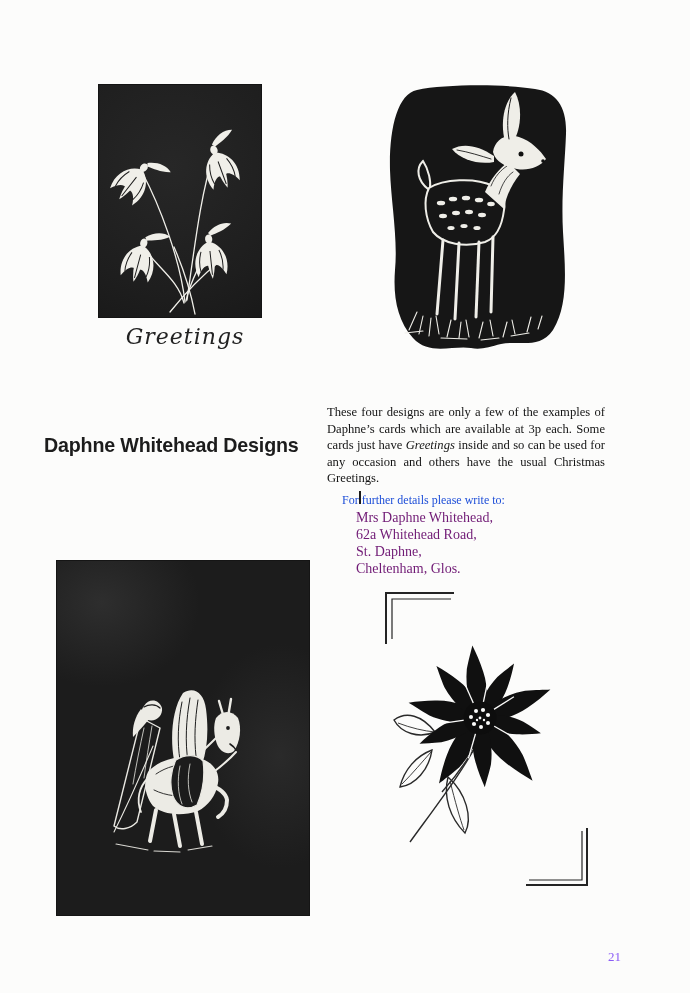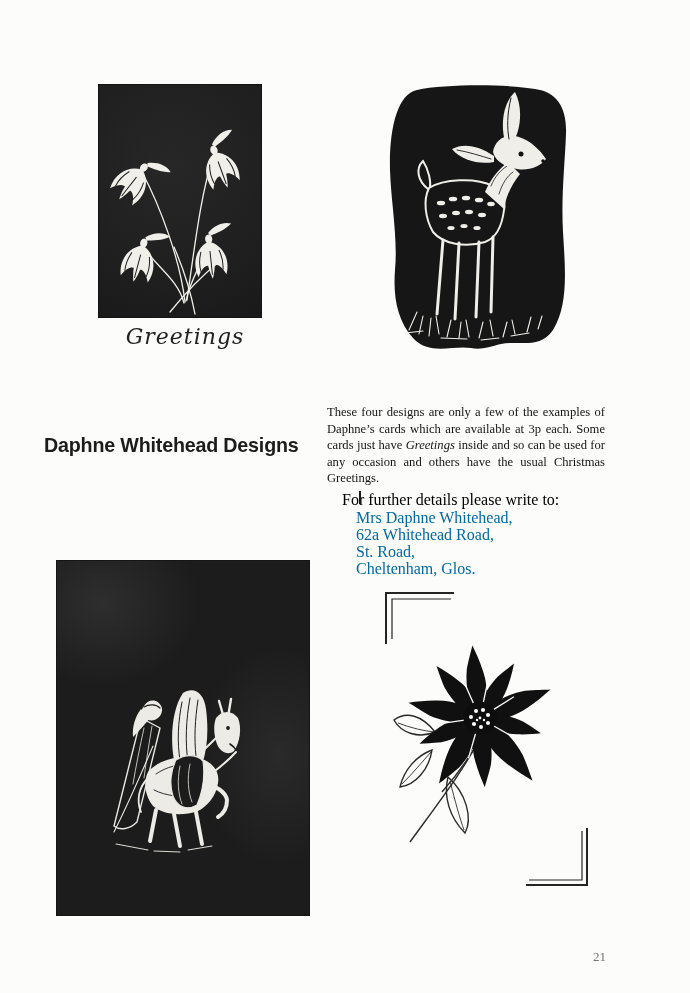--- a/index.html
+++ b/index.html
@@ -39,32 +39,32 @@
     font-weight:bold;font-size:20.5px;letter-spacing:-0.2px;color:#1c1c1c;
     transform:scaleX(0.96);transform-origin:left center;white-space:nowrap;
   }
   .text-block{position:absolute;left:327px;top:404px;width:278px;}
   .intro-paragraph{
     font-size:12.6px;line-height:16.6px;text-align:justify;color:#141414;
     margin:0;
   }
   .intro-paragraph .ital{font-style:italic;}
   .contact-intro{
-    font-size:16px;line-height:16.6px;color:#000000;
+    font-size:12px;line-height:16.6px;color:#1d4ed8;
     margin:5px 0 0 0;padding-left:15px;
   }
-  .address-block{margin:0;padding-left:29px;font-size:16px;line-height:17px;color:#0369a1;}
+  .address-block{margin:0;padding-left:29px;font-size:14px;line-height:17px;color:#701a75;}
   .address-line{display:block;}
   .print-artifact{
     position:absolute;left:32px;top:87px;width:1.5px;height:13px;
     background:#1a1a1a;
   }
   .page-number{
-    position:absolute;left:576px;top:949px;width:30px;text-align:right;
-    font-size:13px;color:#737373;
+    position:absolute;left:608px;top:949px;width:30px;text-align:left;
+    font-size:13px;color:#8b5cf6;
   }
 </style>
 </head>
 <body>
 
 <div class="page">
 
   <div class="card-snowdrops">
     <svg width="164" height="234" viewBox="0 0 164 234">
       <defs>
@@ -172,21 +172,21 @@
   </div>
 
   <div class="section-heading">Daphne Whitehead Designs</div>
 
   <div class="text-block">
     <p class="intro-paragraph"><span>These four designs are only a few of the examples of Daphne’s cards which are available at 3p each. Some cards just have </span><span class="ital">Greetings</span><span> inside and so can be used for any occasion and others have the usual Christmas Greetings.</span></p>
     <p class="contact-intro">For further details please write to:</p>
     <div class="address-block">
       <span class="address-line">Mrs Daphne Whitehead,</span>
       <span class="address-line">62a Whitehead Road,</span>
-      <span class="address-line">St. Road,</span>
+      <span class="address-line">St. Daphne,</span>
       <span class="address-line">Cheltenham, Glos.</span>
     </div>
     <div class="print-artifact"></div>
   </div>
 
   <div class="card-nativity">
     <svg width="254" height="356" viewBox="0 0 254 356">
       <g stroke-linecap="round">
 
         <path d="M85,158 L58,266 C64,271 74,269 81,262 L104,168 Z" fill="#1c1c1c" stroke="#e9e8e2" stroke-width="1.4"></path>

